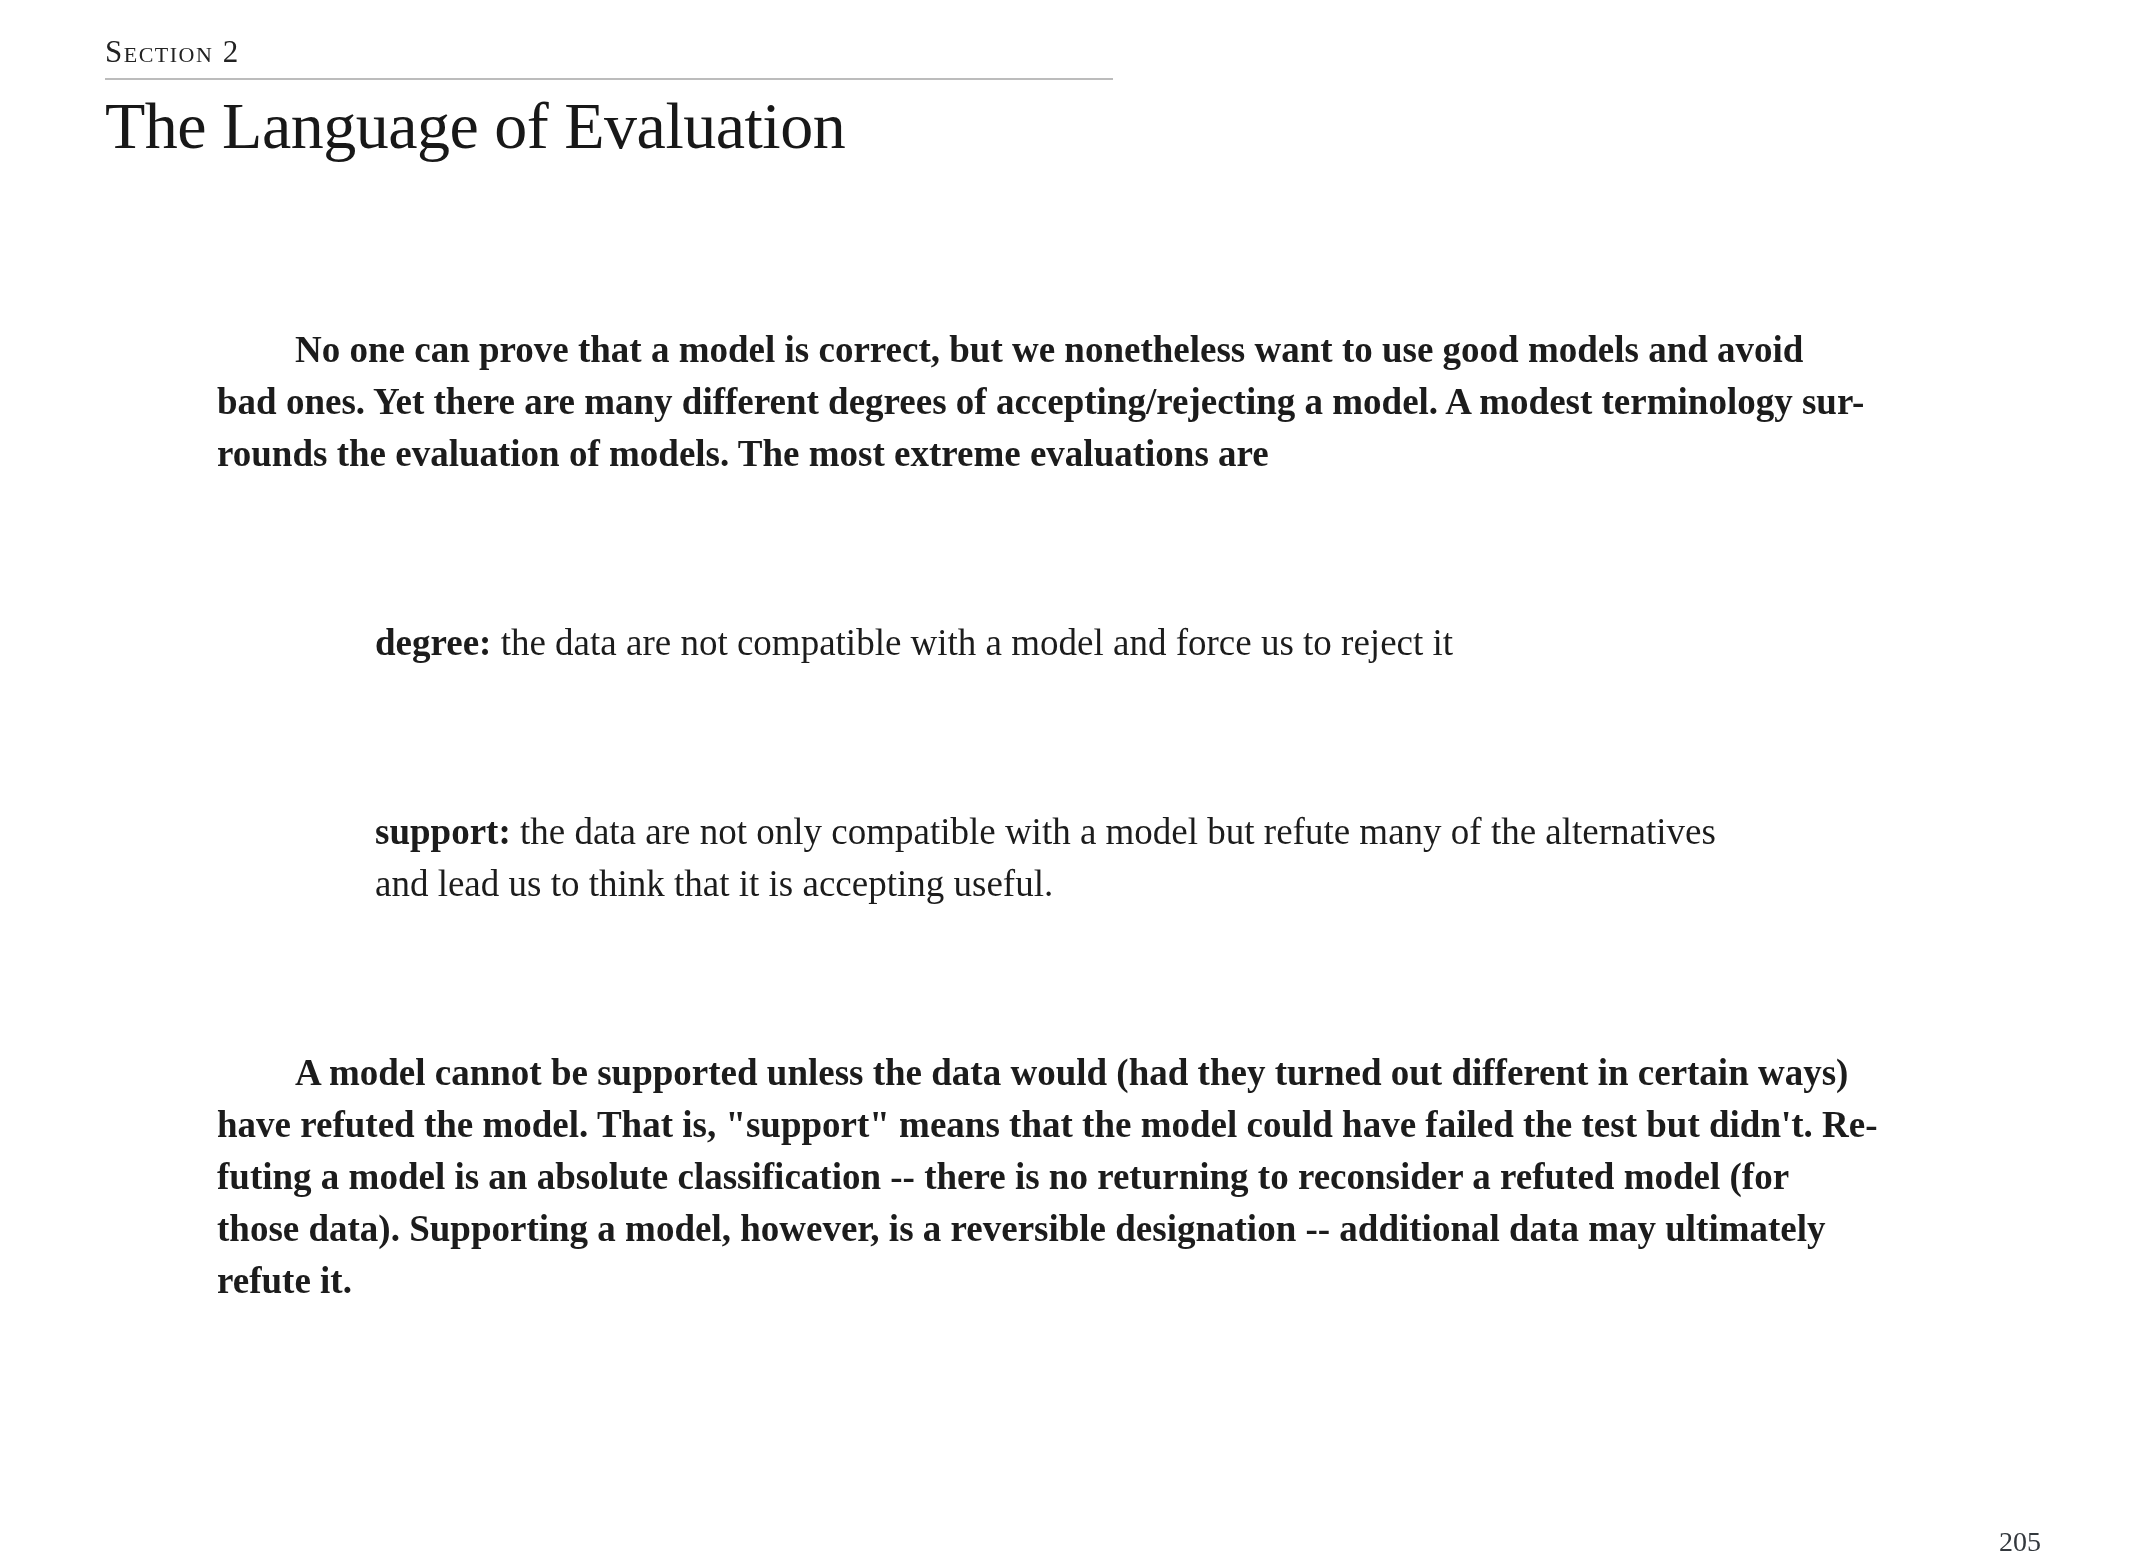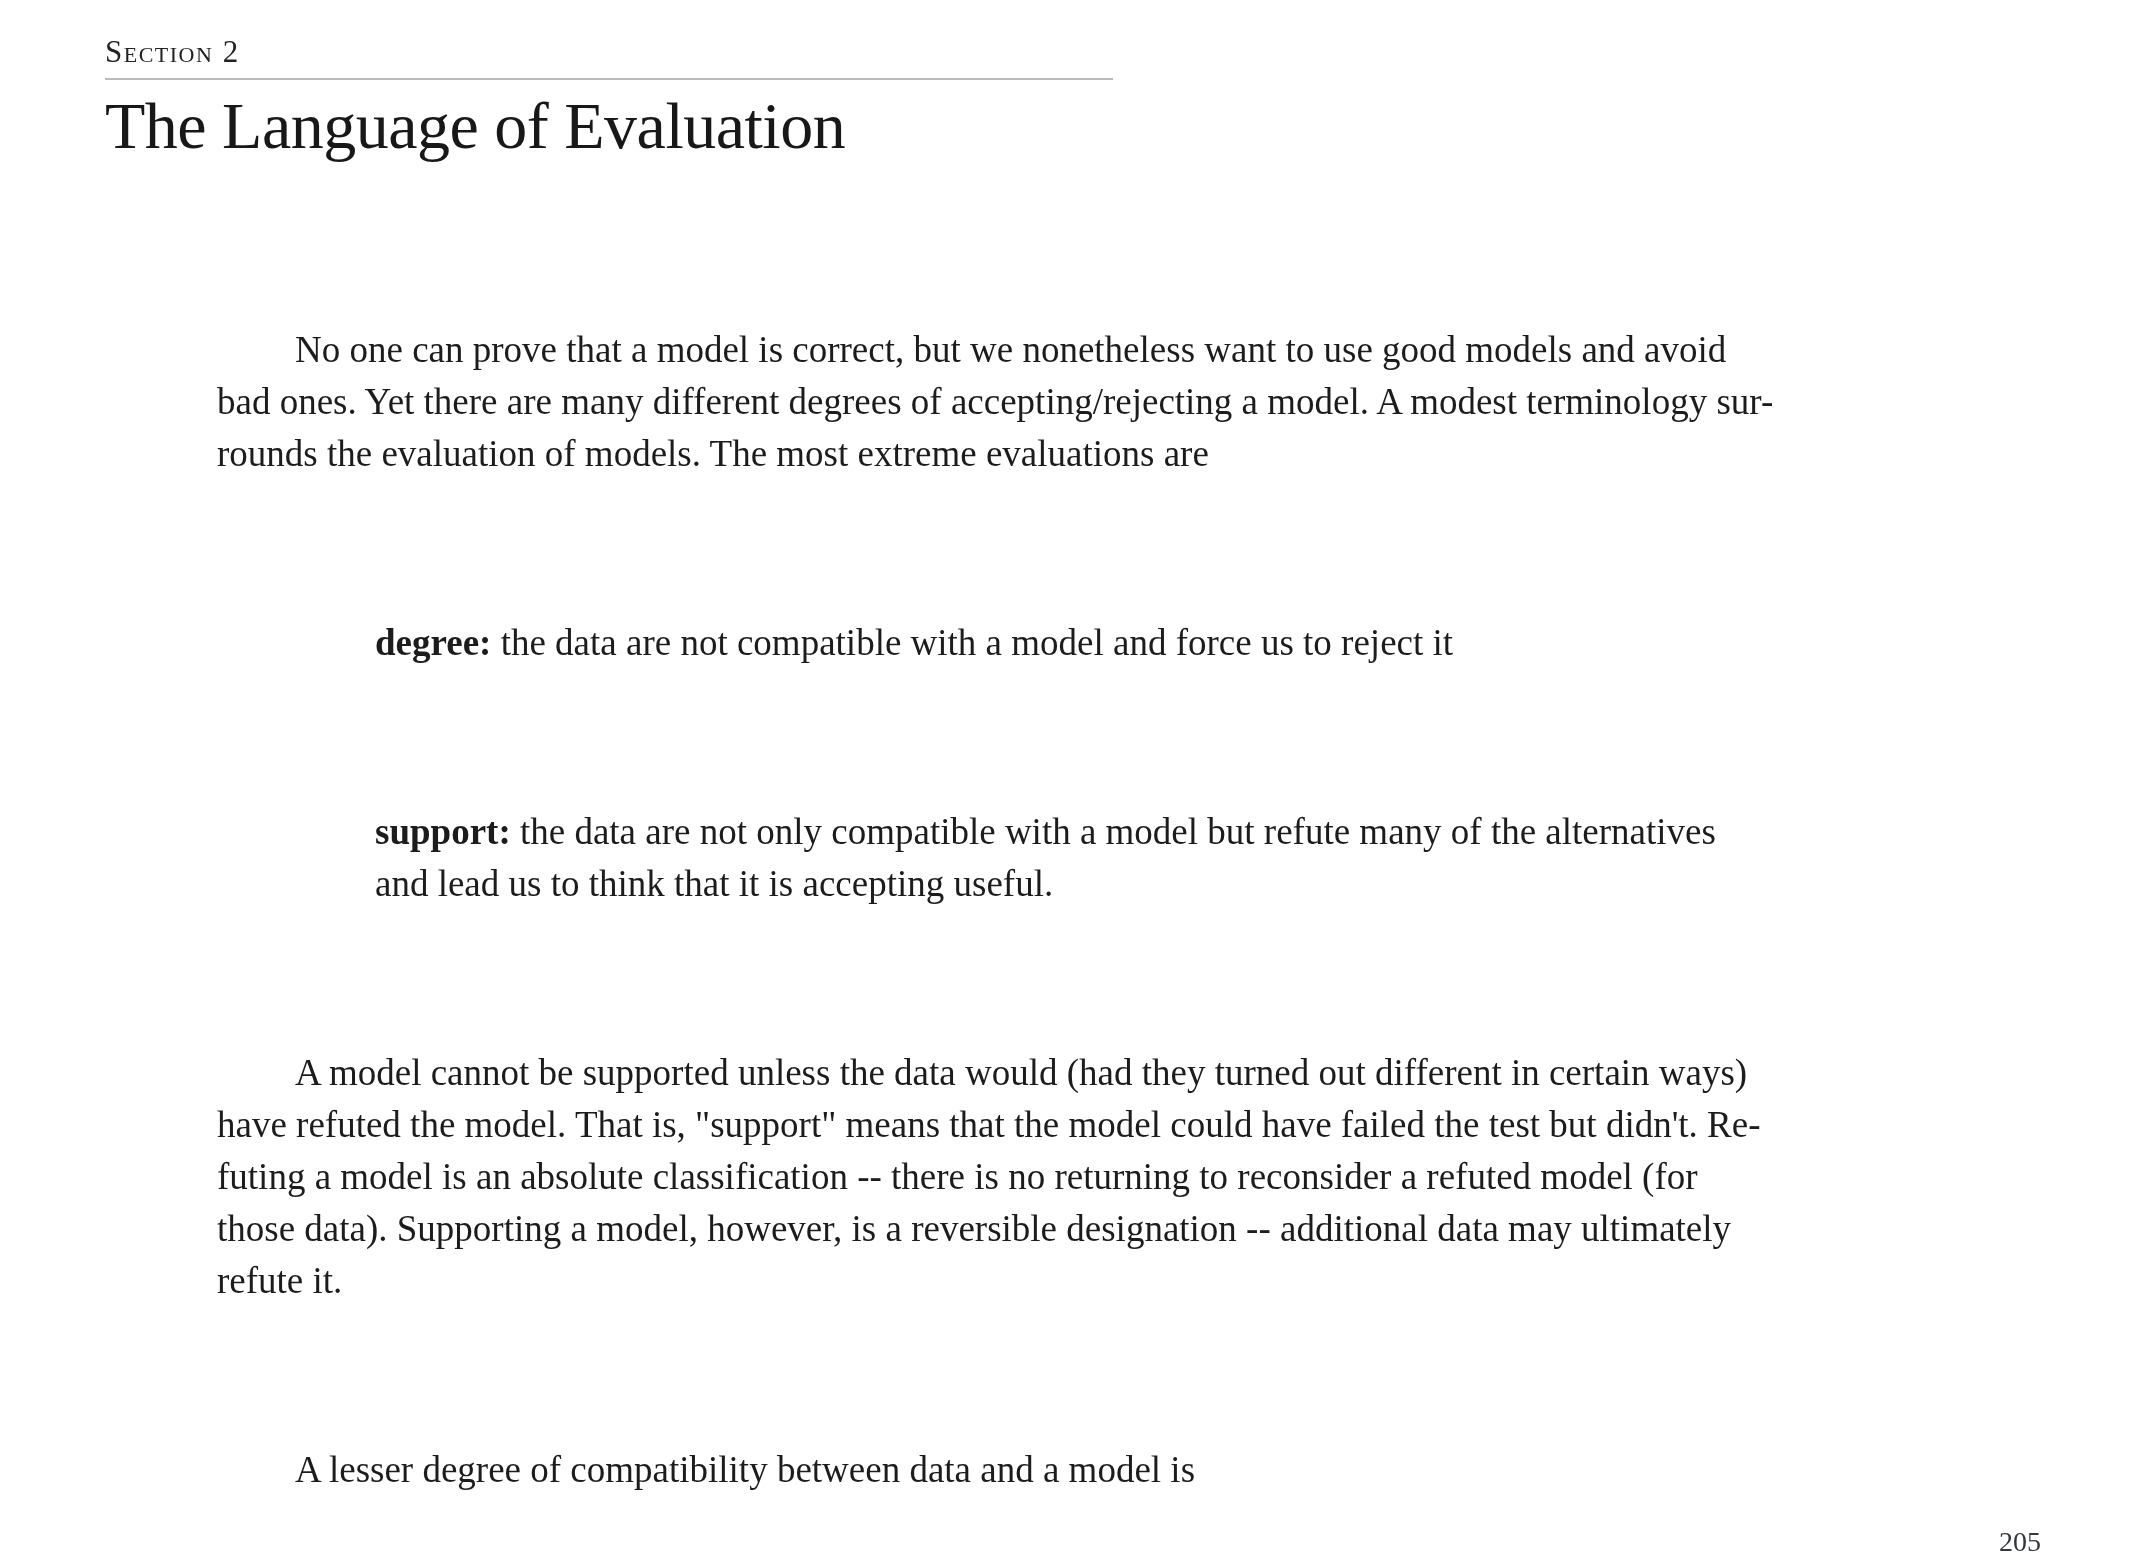--- a/index.html
+++ b/index.html
@@ -47,20 +47,21 @@
   .body-col {
     margin-left: 112px;   
     margin-top: 56px;
     width: 1916px;
     font-size: 37px;
     line-height: 52px;
     white-space: pre-line;
   }
   .para {
     margin: 0 8px 33px 0;
+    font-weight: bold;
   }
   .para.indented {
     text-indent: 78px;
   }
   .definition {
     margin: 0 0 33px 158px;  
   }
   .definition .term {
     font-weight: 700;
   }
@@ -93,21 +94,20 @@
 
     <div class="definition"><span class="term">support:</span><span> the data are not only compatible with a model but refute many of the alternatives
 and lead us to think that it is accepting useful.</span></div>
 
     <div class="para indented">A model cannot be supported unless the data would (had they turned out different in certain ways)
 have refuted the model. That is, "support" means that the model could have failed the test but didn't. Re-
 futing a model is an absolute classification -- there is no returning to reconsider a refuted model (for
 those data). Supporting a model, however, is a reversible designation -- additional data may ultimately
 refute it.</div>
 
-    <div class="para indented">A lesser degree of compatibility between data and a model is</div>
 
     
 
     
 
     
 
     
 
     

